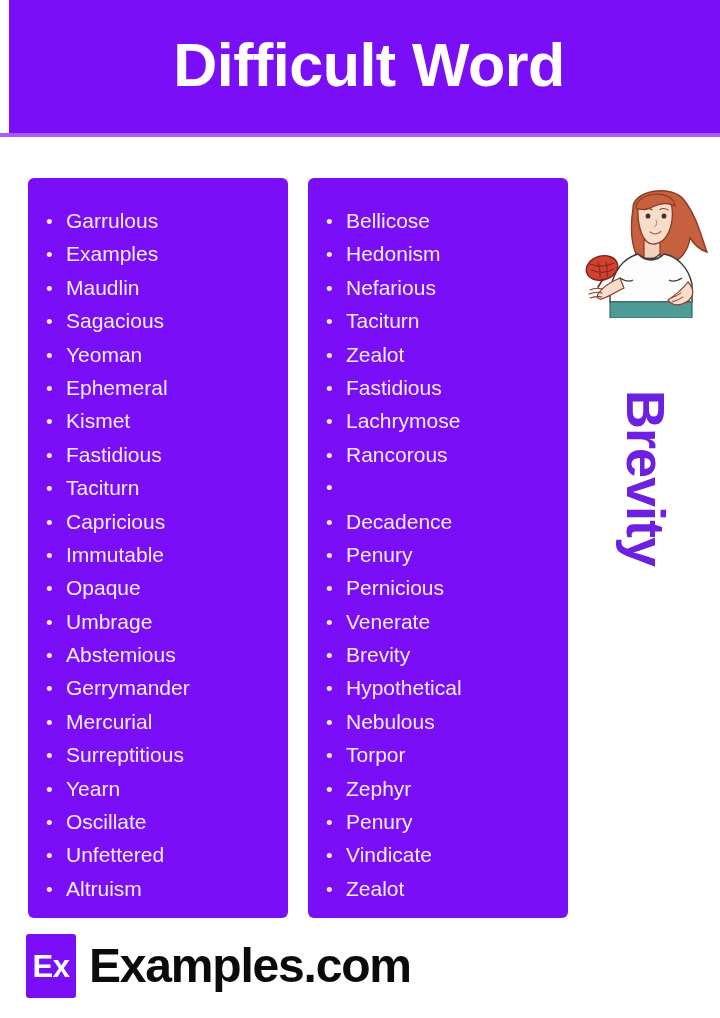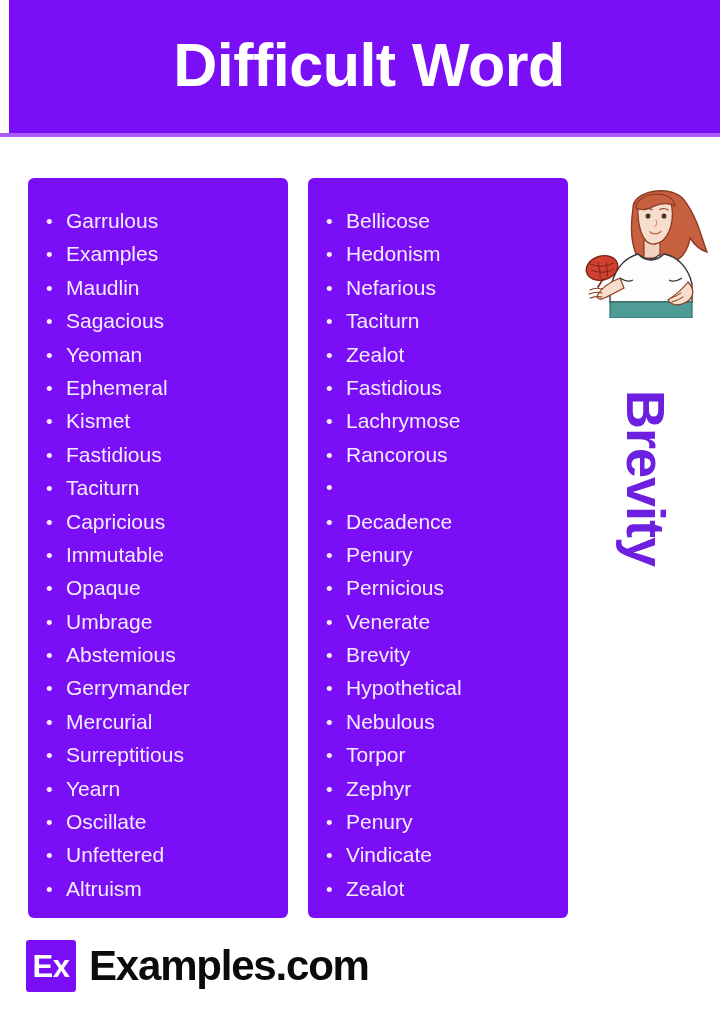--- a/index.html
+++ b/index.html
@@ -131,37 +131,37 @@
     position: absolute;
     left: 26px;
     top: 938px;
     height: 56px;
     display: flex;
     align-items: center;
     gap: 13px;
   }
   .logo-mark {
     width: 50px;
-    height: 52px;
+    height: 64px;
     background: #7a0ff7;
     border-radius: 3px;
     display: flex;
     align-items: center;
     justify-content: center;
   }
   .logo-mark-text {
     color: #ffffff;
     font-size: 31px;
     font-weight: bold;
     line-height: 1;
     letter-spacing: -0.5px;
   }
   .logo-word {
     color: #0b0b0b;
-    font-size: 42px;
+    font-size: 48px;
     font-weight: bold;
     letter-spacing: -1.2px;
     line-height: 1;
     white-space: nowrap;
   }
 </style>
 </head>
 <body>
 
 <div class="header-band">

